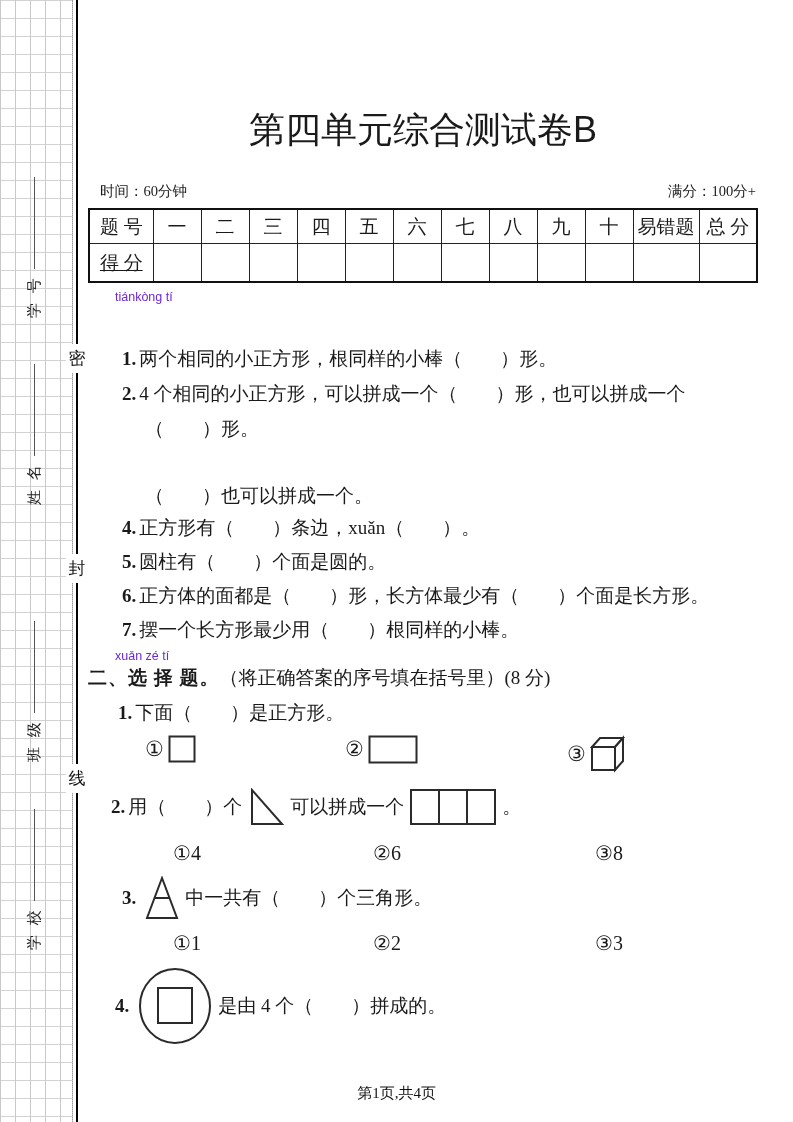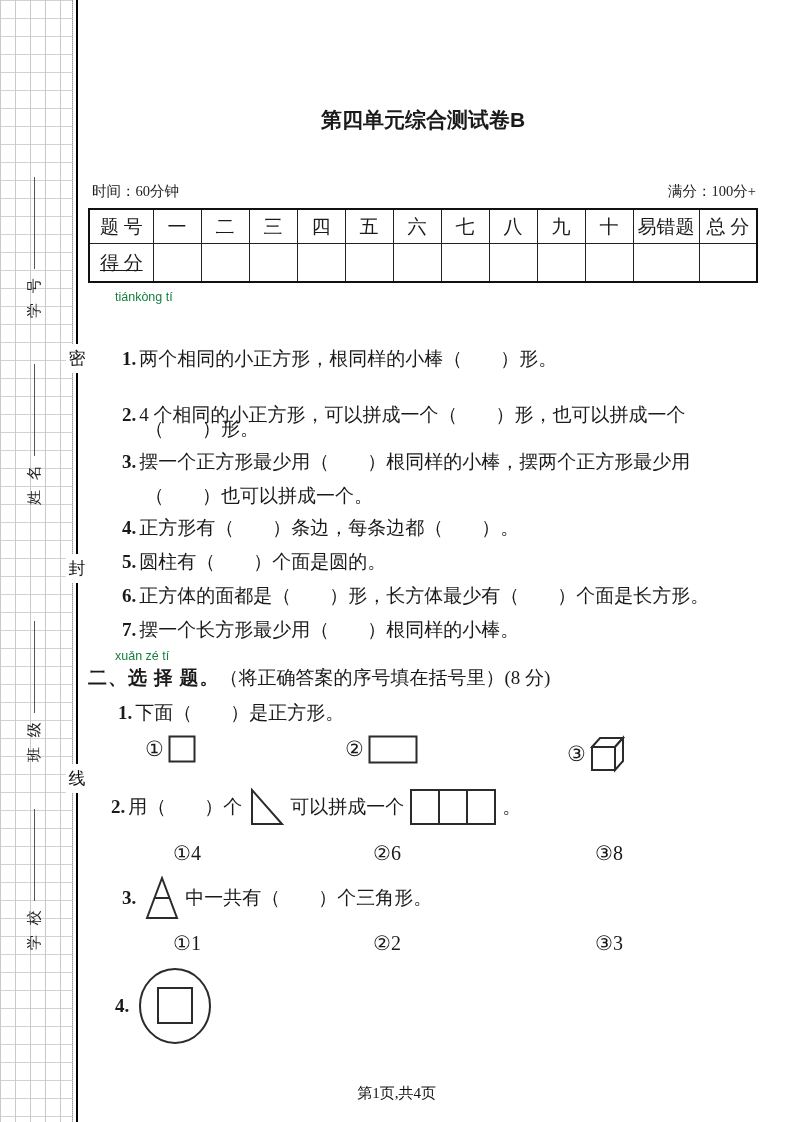--- a/index.html
+++ b/index.html
@@ -21,35 +21,35 @@
   .seal-line{position:absolute;left:76px;top:0;width:2px;height:1122px;background:#000;}
   .seal-char{position:absolute;left:66px;width:22px;text-align:center;font-size:17px;
     background:#fff;padding:3px 0;color:#111;}
 
   
   .content{position:absolute;left:88px;top:0;width:670px;height:1122px;}
   .t1{position:absolute;top:36px;left:0;width:670px;text-align:center;
       font-family:"Liberation Sans","DejaVu Sans",sans-serif;font-weight:bold;
       font-size:40px;letter-spacing:1px;white-space:nowrap;}
   .t2{position:absolute;top:106px;left:0;width:670px;text-align:center;
-      font-family:"Liberation Sans","DejaVu Sans",sans-serif;font-weight:bold;
-      font-size:21px;white-space:nowrap;}
-  .meta{position:absolute;top:182px;left:4px;right:2px;display:flex;
+      font-family:"Liberation Sans","DejaVu Sans",sans-serif;font-weight:normal;
+      font-size:36px;white-space:nowrap;}
+  .meta{position:absolute;top:182px;left:12px;right:2px;display:flex;
         justify-content:space-between;font-size:14.5px;}
 
   table.score-table{position:absolute;top:208px;left:0;border-collapse:collapse;
         table-layout:fixed;width:670px;}
   table.score-table th,table.score-table td{border:1px solid #222;font-weight:normal;
         font-size:19px;text-align:center;padding:0;white-space:nowrap;}
   table.score-table{border:2px solid #111;padding-left:27px;}
   table.score-table tr.hdr th{height:33px;}
   table.score-table tr.scr td{height:37px;text-decoration:underline;}
 
   .pinyin{position:absolute;font-family:"Liberation Sans","DejaVu Sans",sans-serif;
-          font-size:12.5px;color:#15803d;white-space:nowrap;}
+          font-size:12.5px;color:#6d28d9;white-space:nowrap;}
   .heading{position:absolute;left:0;font-size:19px;white-space:nowrap;}
   .heading .hb{font-weight:bold;letter-spacing:1px;}
   .ln{position:absolute;left:0;font-size:19px;white-space:nowrap;line-height:24px;}
   .qn{font-weight:bold;margin-right:3px;}
   .ind-a{padding-left:34px;} .ind-b{padding-left:57px;} .ind-c{padding-left:30px;}
 
   .optrow{position:absolute;left:0;width:670px;height:42px;}
   .opt{position:absolute;top:0;display:inline-flex;align-items:center;font-size:20px;}
   .opt .circ{font-size:21px;margin-right:4px;}
   .opt svg{display:block;}
@@ -144,25 +144,24 @@
             <td></td>
         <td></td>
             <td></td>
       </tr>
     </tbody>
       </table>
 
     <div class="pinyin" style="top:290px;left:27px">tiánkòng tí</div>
 
     <div class="ln ind-a" style="top:347px"><span class="qn">1.</span><span>两个相同的小正方形，根同样的小棒（　　）形。</span></div>
-    <div class="ln ind-a" style="top:403px"><span class="qn">2.</span><span>4 个相同的小正方形，可以拼成一个（　　）形，也可以拼成一个</span></div>
+    <div class="ln ind-a" style="top:382px"><span class="qn">2.</span><span>4 个相同的小正方形，可以拼成一个（　　）形，也可以拼成一个</span></div>
     <div class="ln ind-b" style="top:417px"><span>（　　）形。</span></div>
-    <div class="ln ind-a" style="top:450px"><span class="qn">3.</span><span>摆一个正方形最少用（　　）根同样的小棒，摆两个正方形最少用</span></div>
     <div class="ln ind-b" style="top:484px"><span>（　　）也可以拼成一个。</span></div>
-    <div class="ln ind-a" style="top:516px"><span class="qn">4.</span><span>正方形有（　　）条边，每条边都（　　）。</span></div>
+    <div class="ln ind-a" style="top:516px"><span class="qn">4.</span><span>正方形有（　　）条边，xuǎn（　　）。</span></div>
     <div class="ln ind-a" style="top:550px"><span class="qn">5.</span><span>圆柱有（　　）个面是圆的。</span></div>
     <div class="ln ind-a" style="top:584px"><span class="qn">6.</span><span>正方体的面都是（　　）形，长方体最少有（　　）个面是长方形。</span></div>
     <div class="ln ind-a" style="top:618px"><span class="qn">7.</span><span>摆一个长方形最少用（　　）根同样的小棒。</span></div>
 
     <div class="pinyin" style="top:649px;left:27px">xuǎn zé tí</div>
     <div class="heading" style="top:665px">
       <span class="hb">二、选 择 题。</span><span>（将正确答案的序号填在括号里）(8 分)</span>
     </div>
 
     <div class="ln ind-c" style="top:701px"><span class="qn">1.</span><span>下面（　　）是正方形。</span></div>
@@ -225,18 +224,19 @@
       <span class="optxt" style="left:257px">②2</span>
       <span class="optxt" style="left:479px">③3</span>
     </div>
 
     <div class="qrow" style="top:966px;left:27px;height:80px">
       <span class="qn">4.</span>
       <svg width="74" height="78" viewBox="0 0 74 78">
         <ellipse class="st" cx="37" cy="39" rx="35" ry="37"></ellipse>
         <rect class="st" x="20" y="21" width="34" height="35"></rect>
       </svg>
+      <span>是由 4 个（　　）拼成的。</span>
     </div>
 
   </div>
 
   <div class="footer">第1页,共4页</div>
 </div>
 
 </body></html>

